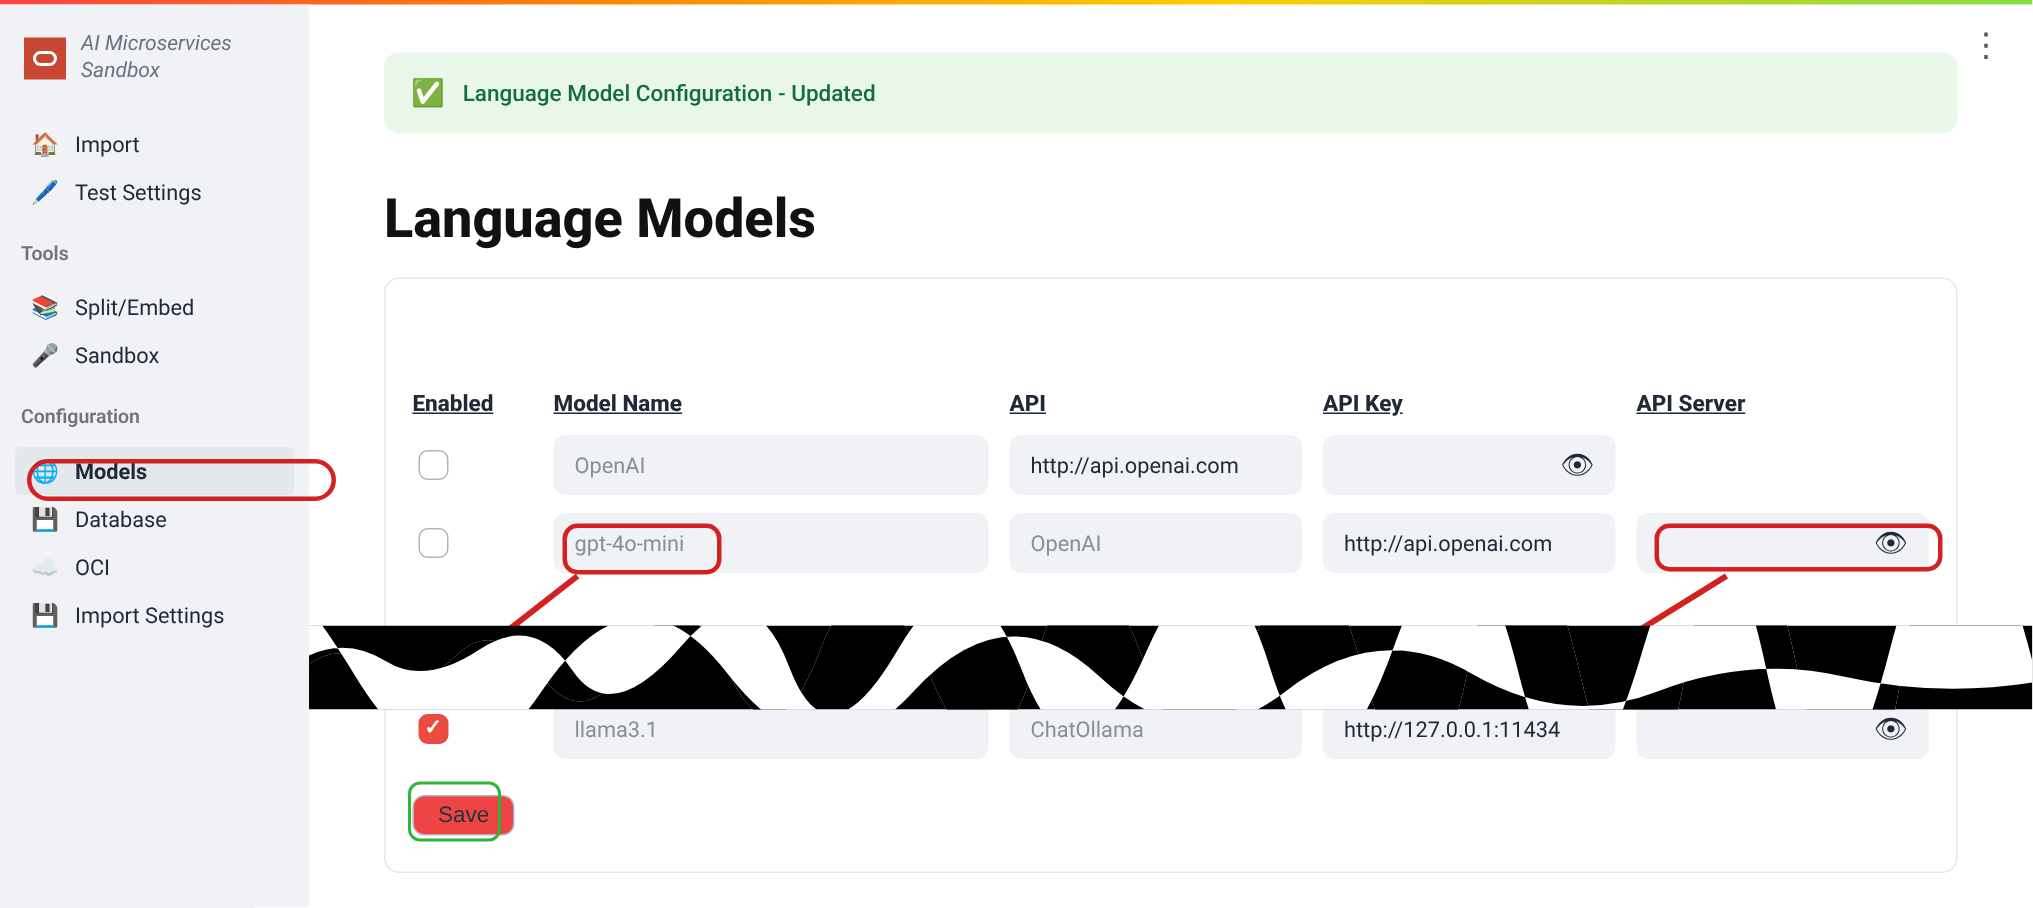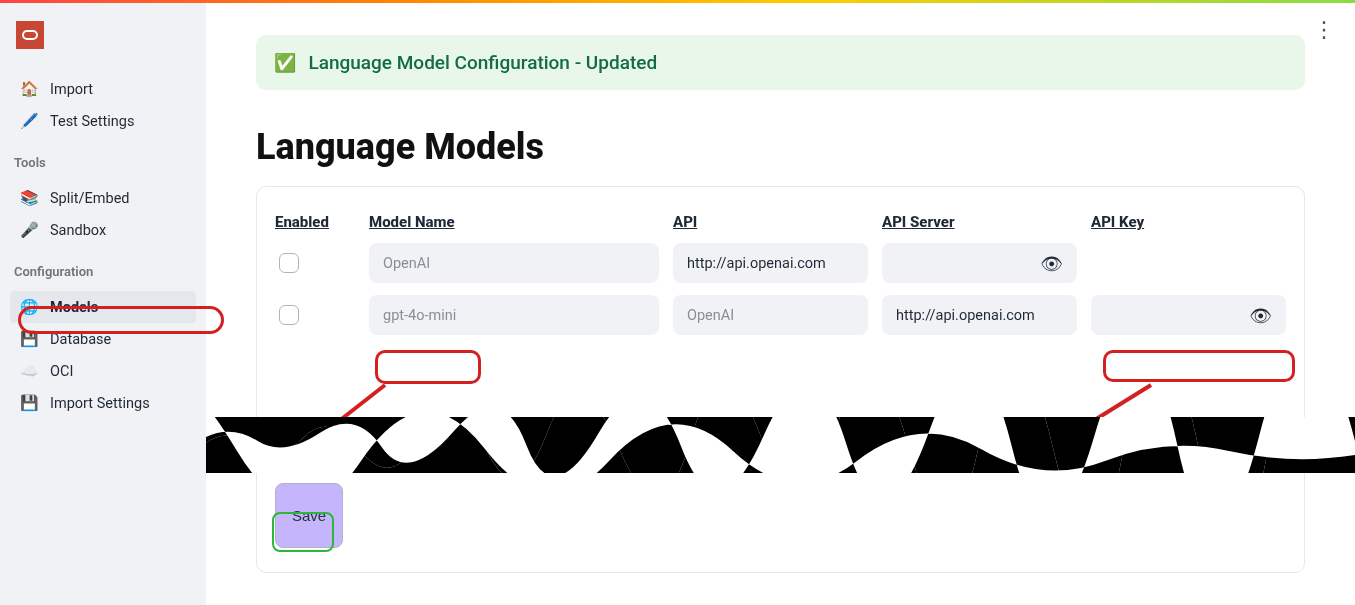--- a/index.html
+++ b/index.html
@@ -14,51 +14,55 @@
     .nav { padding: 8px 10px; }
     .nav-item { display: flex; align-items: center; gap: 10px; padding: 7px 10px; font-size: 14.5px; color: #1f2937; border-radius: 4px; cursor: pointer; }
     .nav-item.active { background: #e4e7ec; font-weight: 700; }
     .nav-item .emoji { width: 20px; text-align: center; font-size: 15px; }
     .nav-section { padding: 10px 14px 4px; font-size: 13px; color: #737373; font-weight: 600; }
     .highlight-oval { position: absolute; border: 3px solid #d32020; border-radius: 999px; pointer-events: none; }
     .main { flex: 1; position: relative; padding: 0 50px; }
     .kebab { position: absolute; right: 20px; top: 14px; font-size: 22px; color: #555; cursor: pointer; }
     .toast { background: #e9f6ea; border-radius: 10px; margin-top: 32px; padding: 16px 18px; display: flex; align-items: center; gap: 12px; }
     .toast-check { font-size: 18px; }
-    .toast-text { color: #146c43; font-size: 19px; font-weight: 500; }
+    .toast-text { color: #146c43; font-size: 15px; font-weight: 500; }
     h1.page-title { font-size: 36px; font-weight: 800; color: #111; margin-top: 36px; margin-bottom: 18px; }
     .panel { border: 1px solid #e5e7eb; border-radius: 10px; padding: 26px 18px 24px; position: relative; }
     .tbl { width: 100%; }
-    .tbl-header, .tbl-row { display: grid; grid-template-columns: 80px 290px 195px 195px 195px; gap: 14px; align-items: center; }
+    .tbl-header, .tbl-row { display: grid; grid-template-columns: 80px 290px 195px 195px 195px; gap: 14px; align-items: center; margin-top: 48px; }
     .tbl-header { font-weight: 800; color: #1f2937; font-size: 15px; margin-bottom: 8px; }
     .tbl-header span { text-decoration: underline; }
     .tbl-row { margin-top: 12px; }
     .cell-input { display: flex; align-items: center; background: #f0f2f5; border-radius: 8px; height: 40px; padding: 0 14px; color: #1f2937; font-size: 14.5px; }
     .cell-input.muted { color: #898f98; }
     .cell-input .eye { margin-left: auto; font-size: 18px; color: #1f2937; }
     .chk { width: 20px; height: 20px; border: 1.5px solid #b0b4be; border-radius: 6px; background: #fff; margin-left: 4px; }
     .chk.checked { background: #eb4b41; border-color: #eb4b41; position: relative; }
     .chk.checked::after { content: "✓"; position: absolute; color: #fff; font-size: 14px; top: -1px; left: 3px; font-weight: 900; }
-    .save-btn { margin-top: 24px; padding: 23px 16px; background: #c4b5fd; border: 1.5px solid #b0b4be; border-radius: 8px; font-size: 15px; color: #27313f; cursor: pointer; }
+    .save-btn { margin-top: 24px; padding: 4px 16px; background: #ef4444; border: 1.5px solid #b0b4be; border-radius: 8px; font-size: 15px; color: #27313f; cursor: pointer; }
     .save-btn-highlight { position: absolute; border: 2.5px solid #2eb53a; border-radius: 8px; pointer-events: none; }
     .torn-edge { position: absolute; left: 0; right: 0; height: 56px; pointer-events: none; }
     .torn-edge svg { width: 100%; height: 100%; }
     .annot-arrow { position: absolute; pointer-events: none; }
     .annot-rect { position: absolute; border: 3px solid #d32020; border-radius: 10px; pointer-events: none; }
   </style>
 </head>
 <body>
 
 <div class="top-gradient"></div>
 <div class="app">
   <aside class="sidebar">
     <div class="brand">
       <div class="brand-logo">
           <div class="brand-logo-inner"></div>
         </div>
+      <div class="brand-text">
+        <div>AI Microservices</div>
+        <div>Sandbox</div>
+      </div>
     </div>
 
     <div class="nav">
       <div class="nav-item">
         <span class="emoji">🏠</span>
         <span>Import</span>
       </div>
       <div class="nav-item">
         <span class="emoji">🖊️</span>
         <span>Test Settings</span>
@@ -109,22 +113,22 @@
     </div>
 
     <h1 class="page-title">Language Models</h1>
 
     <div class="panel">
       <div class="tbl">
         <div class="tbl-header">
           <span>Enabled</span>
           <span>Model Name</span>
           <span>API</span>
+          <span>API Key</span>
           <span>API Server</span>
-          <span>API Key</span>
         </div>
 
         <div class="tbl-row">
           <div class="chk"></div>
           <div class="cell-input muted">OpenAI</div>
           <div class="cell-input">http://api.openai.com</div>
           <div class="cell-input">
               <span></span>
               <span class="eye">👁</span>
             </div>

